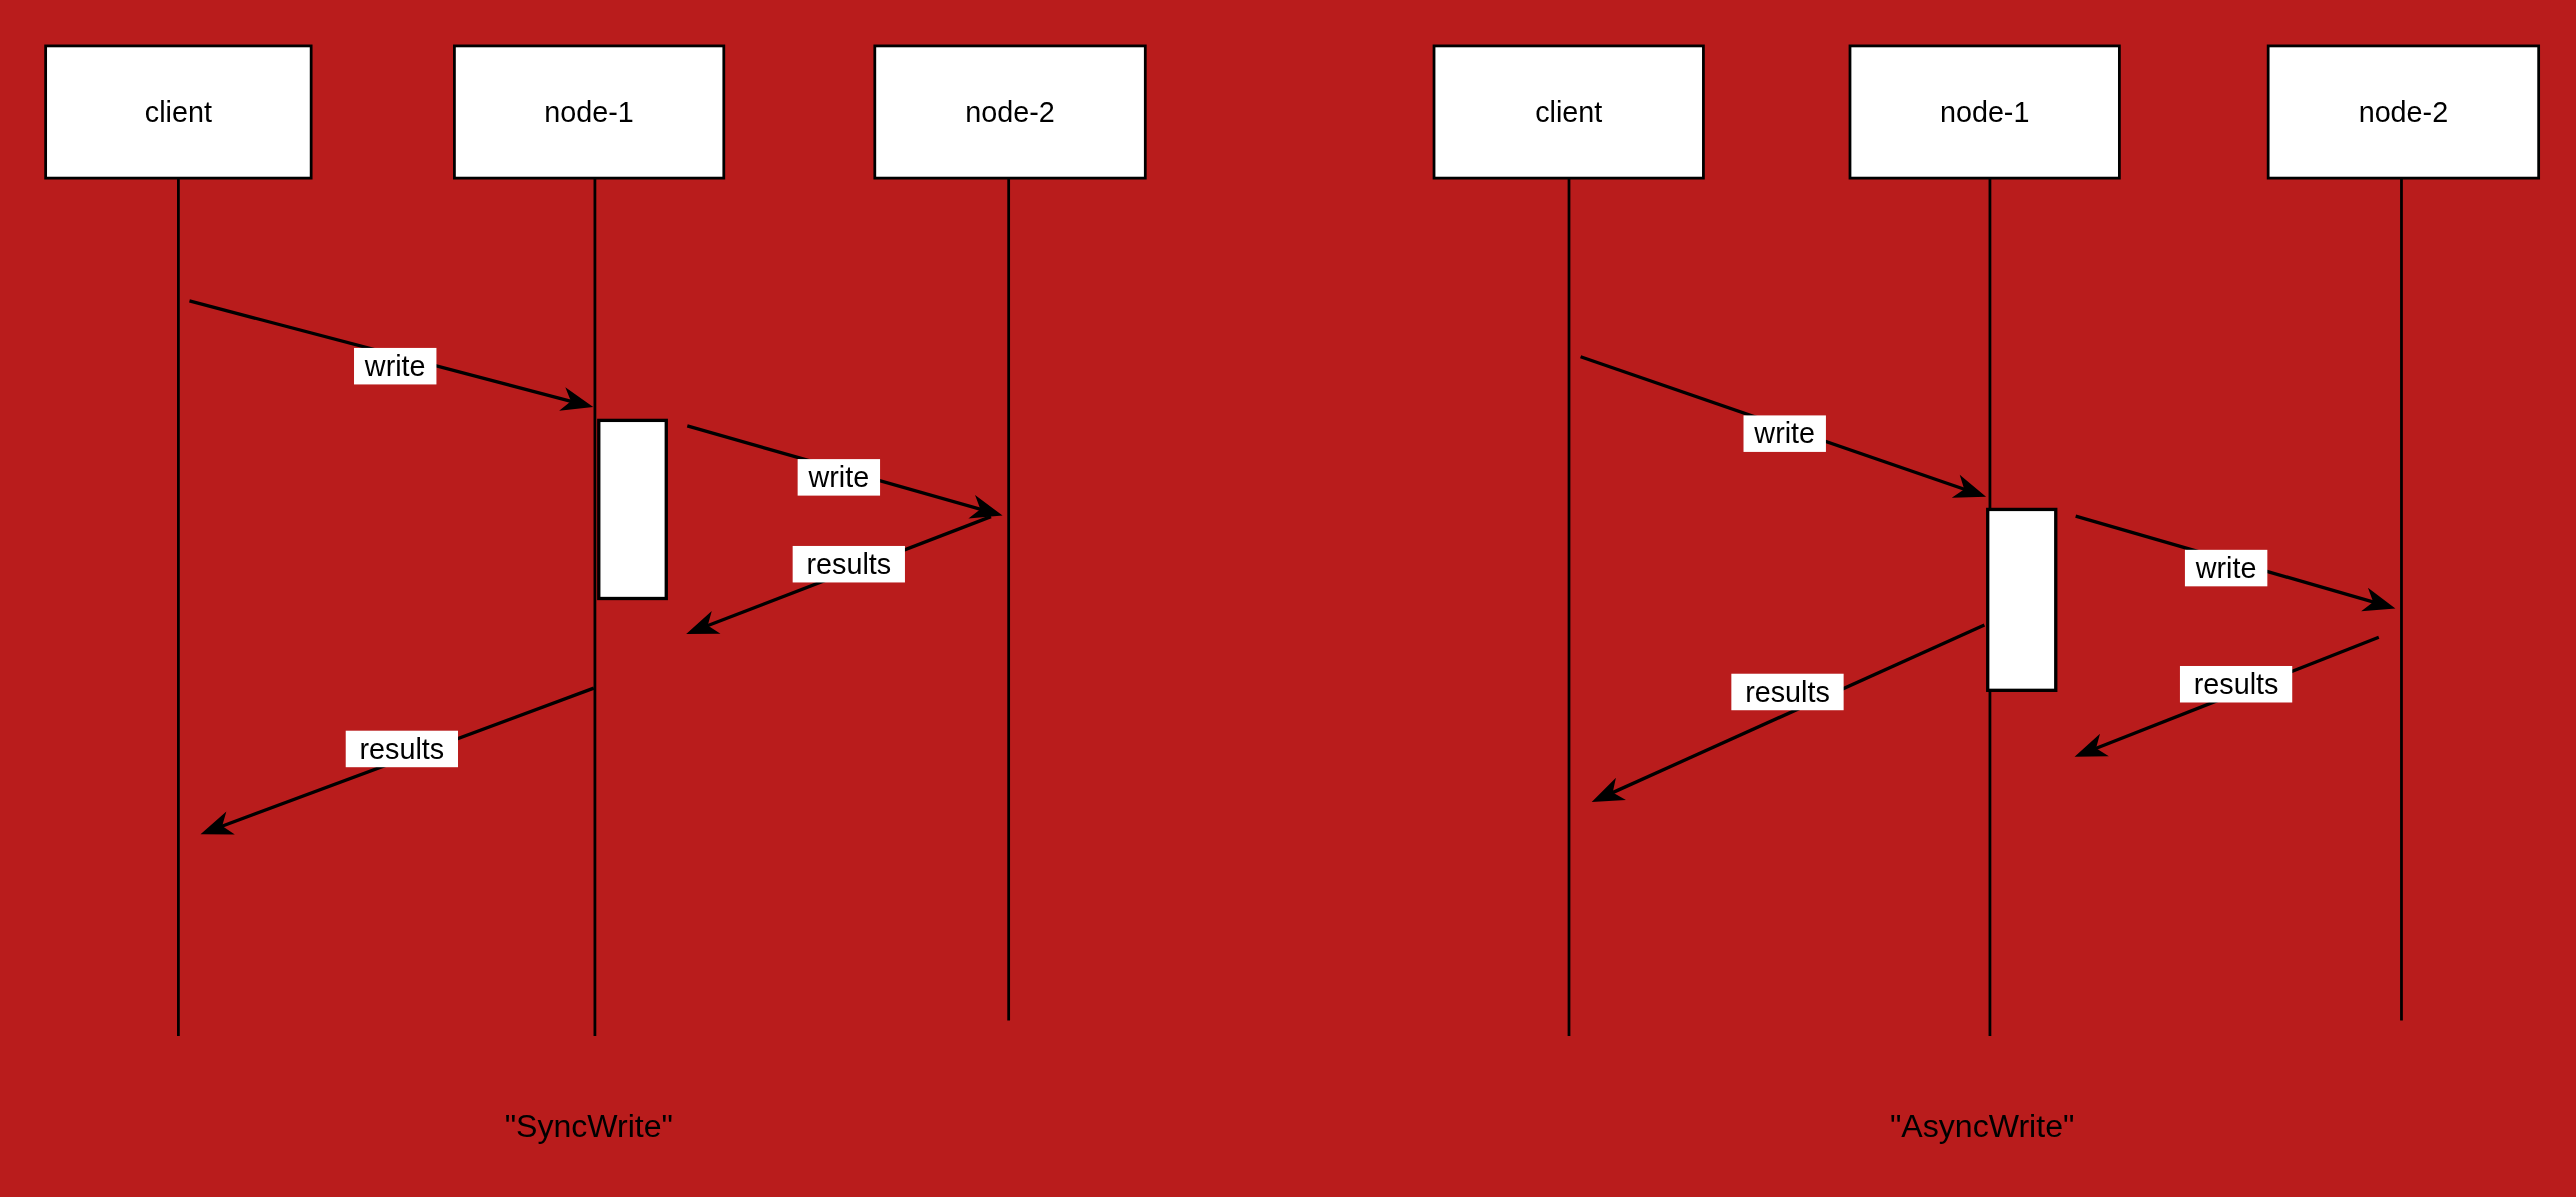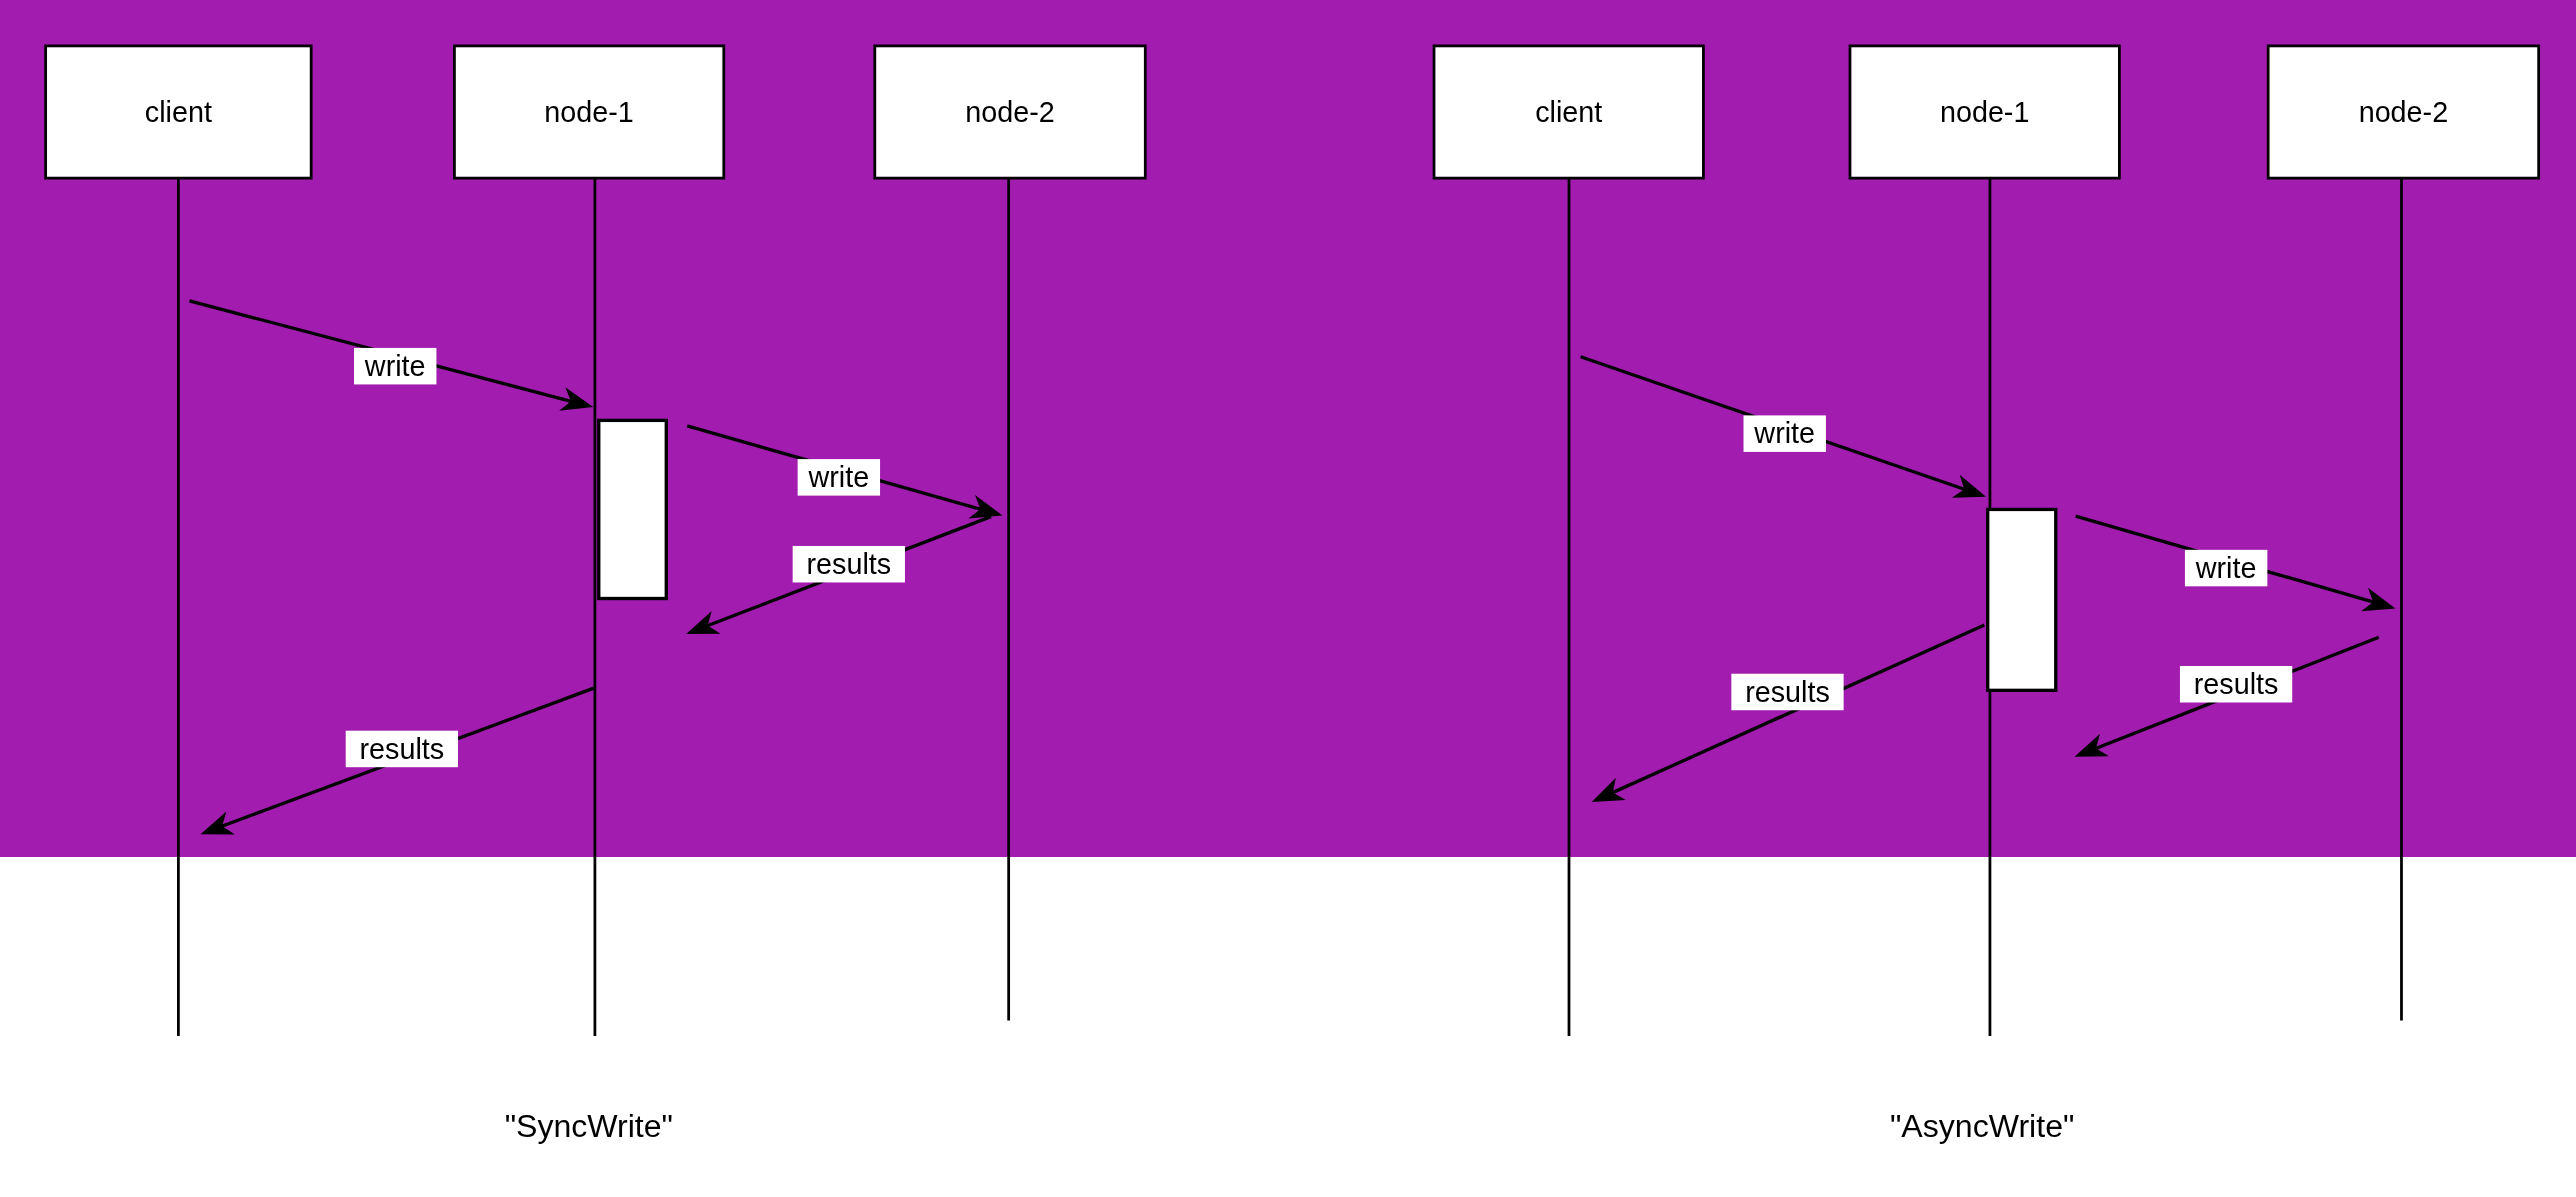--- a/index.html
+++ b/index.html
@@ -9,22 +9,22 @@
   }
   body {
     width: 2576px;
     height: 1197px;
     font-family: "Liberation Sans", sans-serif;
     overflow: hidden;
   }
   #canvas {
     position: relative;
     width: 2576px;
-    height: 857px;
-    background: #a21caf;
+    height: 1197px;
+    background: #b91c1c;
   }
   svg.diagram-svg {
     position: absolute;
     top: 0;
     left: 0;
     width: 2576px;
     height: 1197px;
     display: block;
   }
   .lifeline-box {

